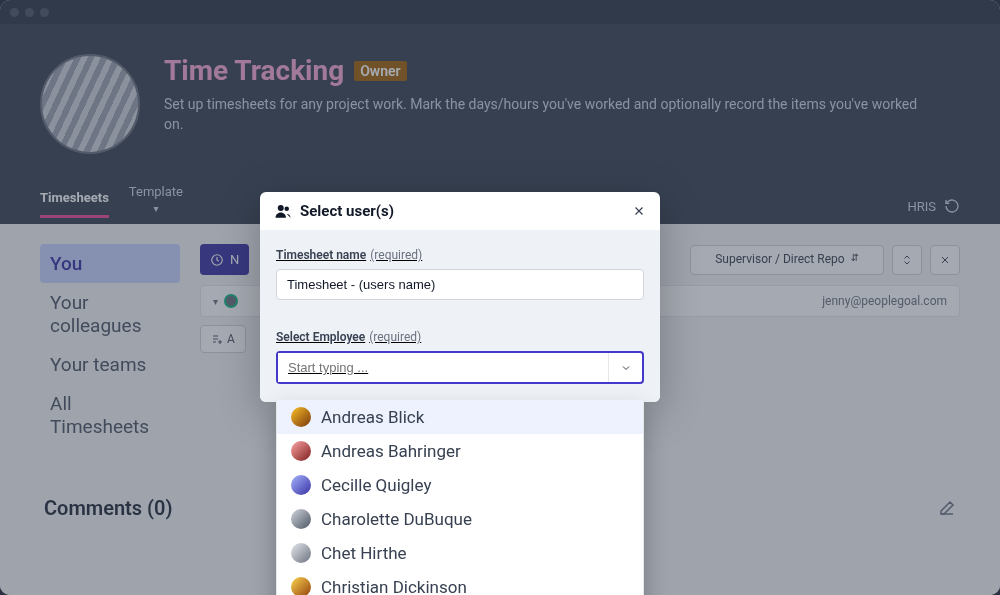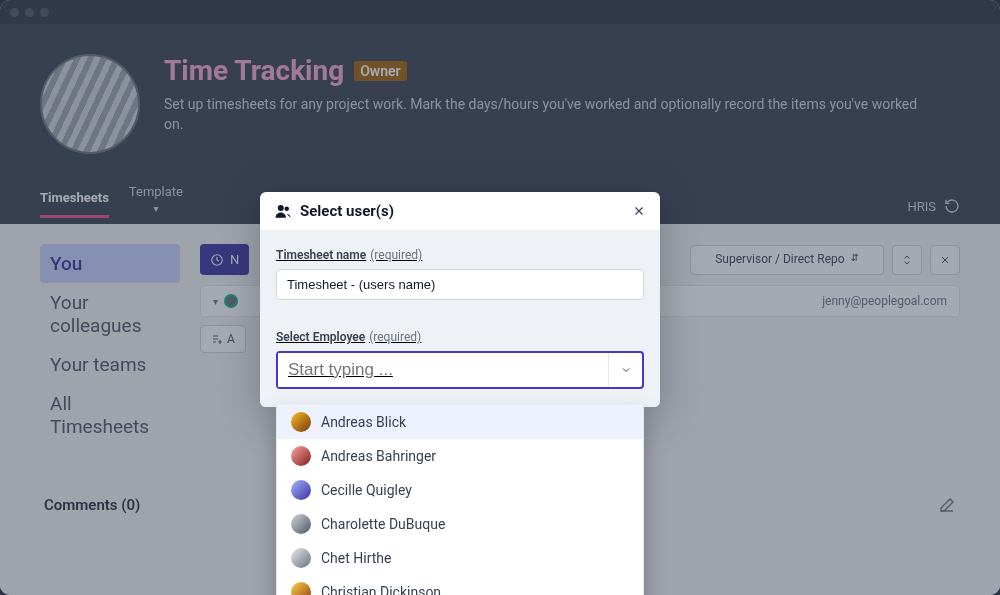--- a/index.html
+++ b/index.html
@@ -85,21 +85,21 @@
   }
   .icon-btn { width:30px; height:30px; border:1px solid #d1d5db; background:#fff; border-radius:4px; display:flex; align-items:center; justify-content:center;}
   .row {
     border:1px solid #e5e7eb; background:#fff; border-radius:4px;
     display:flex; align-items:center; padding:8px 12px; font-size:12px; color:#6b7280;
   }
   .row-left{display:flex; gap:6px; align-items:center;}
   .row-right{margin-left:auto;}
   .addrow { margin-top:8px; border:1px solid #d1d5db; background:#fff; border-radius:4px; padding:6px 10px; font-size:12px; color:#4b5563; display:inline-flex; gap:4px; align-items:center;}
   .comments { display:flex; justify-content:space-between; align-items:center; margin-top:50px; padding: 0 4px;}
-  .comments h3 { font-size:15px; color:#1f2937; font-weight:600;}
+  .comments h3 { font-size:20px; color:#1f2937; font-weight:600;}
   .edit-icon { width:18px; height:18px; color:#6b7280;}
 
   
   .scrim {
     position:absolute; inset:0; background:rgba(55,65,81,0.45);
   }
 
   .modal {
     position:absolute; top:192px; left:260px;
     width: 400px; background:#fff; border-radius:6px;
@@ -118,30 +118,30 @@
   .req { color:#6b7280; font-weight:400; margin-left:4px;}
   .text-input {
     width:100%; border:1px solid #d1d5db; border-radius:4px;
     padding:7px 10px; font-size:13px; margin-top:6px; background:#fff; color:#111827;
   }
   .label2 { margin-top:26px; }
   .combo {
     margin-top:6px; display:flex; border:2px solid #4338ca; border-radius:4px; background:#fff;
   }
   .combo input {
-    flex:1; border:none; outline:none; padding:7px 10px; font-size:17px; color:#6b7280;
+    flex:1; border:none; outline:none; padding:7px 10px; font-size:13px; color:#6b7280;
   }
   .combo-btn { width:34px; display:flex; align-items:center; justify-content:center; border-left:1px solid #e5e7eb; color:#374151;}
   .dropdown-panel {
     position:absolute; left:16px; right:16px; top:100%; margin-top:-2px;
     background:#fff; border:1px solid #e5e7eb; border-top:none;
     border-radius:0 0 6px 6px; box-shadow:0 12px 24px rgba(0,0,0,0.25);
     z-index:5;
   }
-  .dd-item { display:flex; align-items:center; gap:10px; padding:7px 14px; font-size:14px; color:#374151; cursor:pointer;}
+  .dd-item { display:flex; align-items:center; gap:10px; padding:7px 14px; font-size:17px; color:#374151; cursor:pointer;}
   .dd-item:hover, .dd-item.hl { background:#eef2ff; }
   .avatar { width:20px; height:20px; border-radius:50%; flex-shrink:0;}
   .av1{background:linear-gradient(135deg,#fbbf24,#78350f);}
   .av2{background:linear-gradient(135deg,#fca5a5,#7f1d1d);}
   .av3{background:linear-gradient(135deg,#a5b4fc,#3730a3);}
   .av4{background:linear-gradient(135deg,#d1d5db,#4b5563);}
   .av5{background:linear-gradient(135deg,#e5e7eb,#6b7280);}
   .av6{background:linear-gradient(135deg,#fcd34d,#92400e);}
 
   svg { display:block; }

